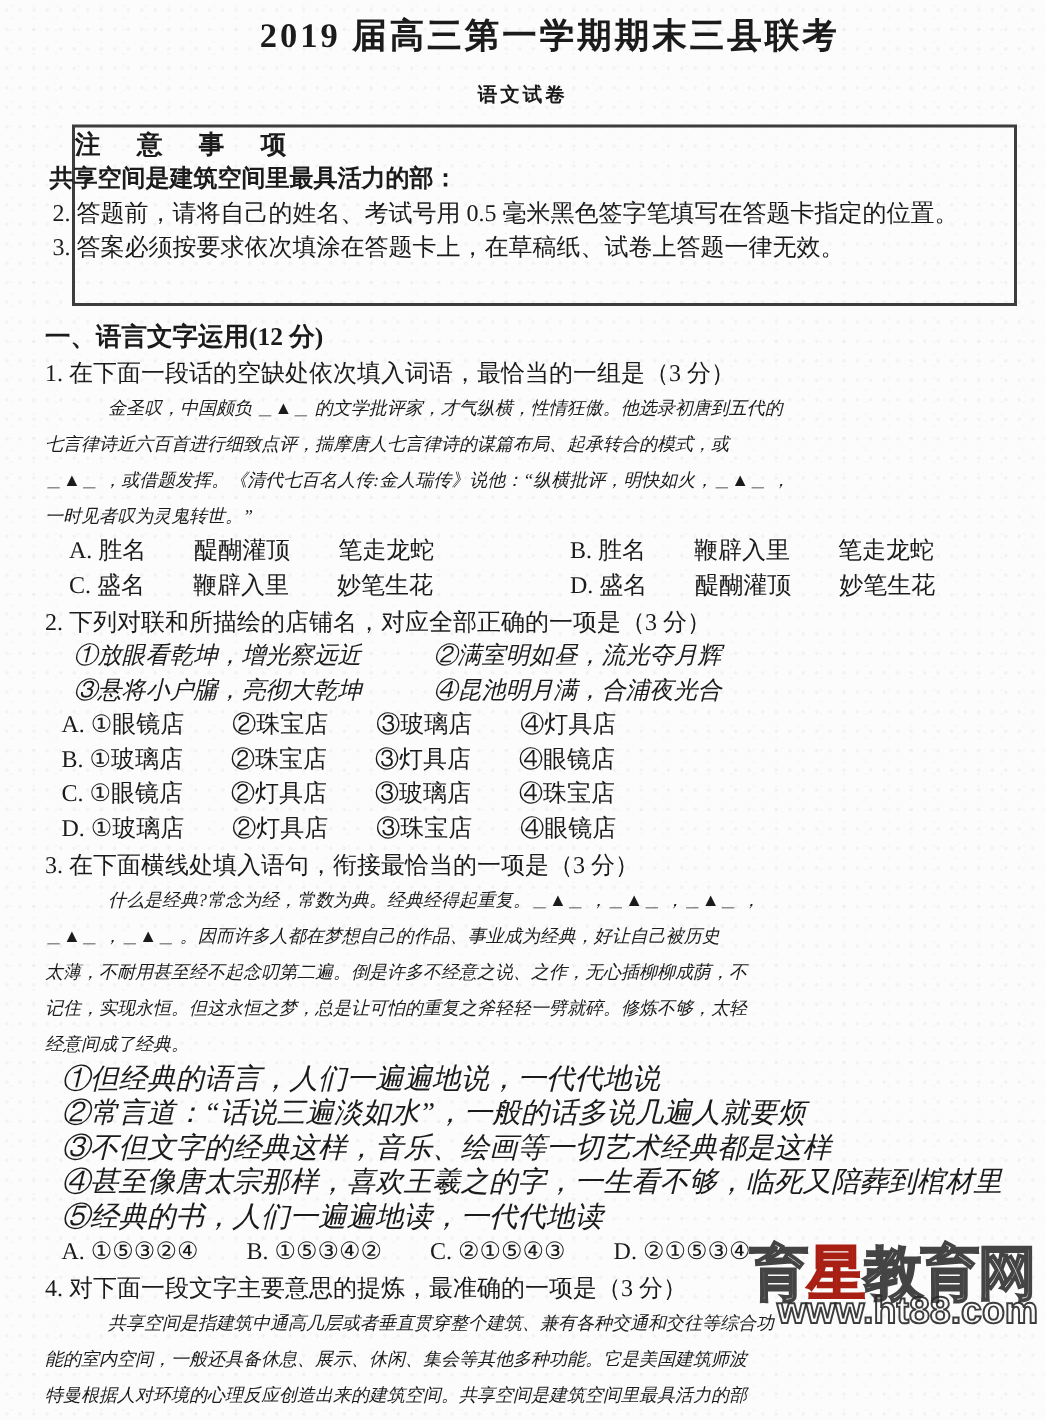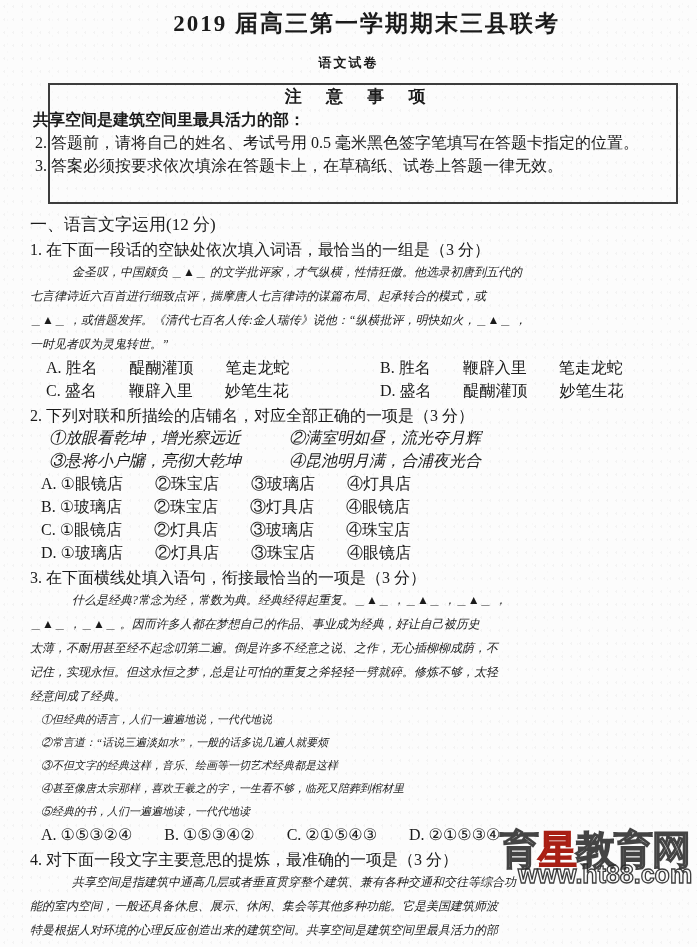--- a/index.html
+++ b/index.html
@@ -33,42 +33,42 @@
   }
   .notice-box{
     box-sizing:border-box;
     margin:11px 0 0 48px;
     width:630px;
     height:121px;
     border:2px solid #3d3d3d;
     padding:1px 6px 2px 0;
   }
   .notice-title{
-    text-align:center;
+    text-align:left;
     font-weight:bold;
     font-size:17px;
     letter-spacing:10px;
     line-height:22px;
   }
   .notice-intro{
     margin-left:-17px;
     font-weight:bold;
     font-size:16px;
     line-height:23px;
     white-space:nowrap;
   }
   .notice-item{
     margin-left:-15px;
     font-size:16px;
     line-height:23px;
     white-space:nowrap;
   }
   .sec-heading{
     margin:10px 0 0 30px;
-    font-weight:normal;
+    font-weight:bold;
     font-size:17px;
     line-height:22px;
   }
   .stem{
     margin:3px 0 0 30px;
     font-size:16px;
     line-height:21px;
     white-space:nowrap;
   }
   .pline{
@@ -93,21 +93,21 @@
     white-space:nowrap;
   }
   .couplet{
     margin-left:49px;
     font-size:16px;
     line-height:23px;
     white-space:nowrap;
   }
   .item-line{
     margin-left:41px;
-    font-size:11px;
+    font-size:19px;
     line-height:23px;
     white-space:nowrap;
   }
   .watermark{
     position:absolute;
     left:500px;
     top:830px;
     width:197px;
     pointer-events:none;
   }

